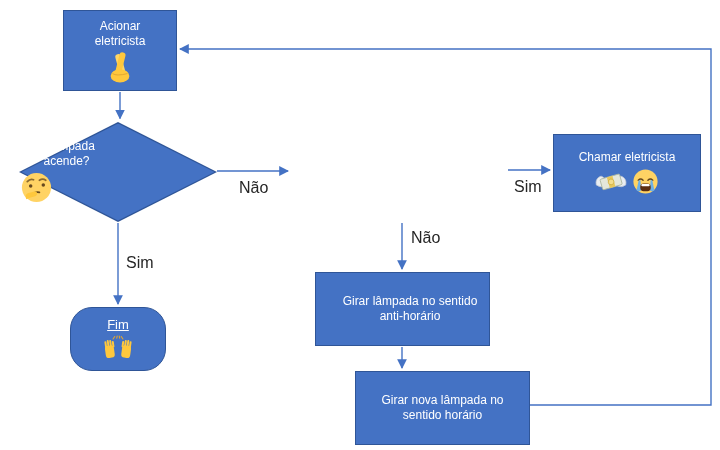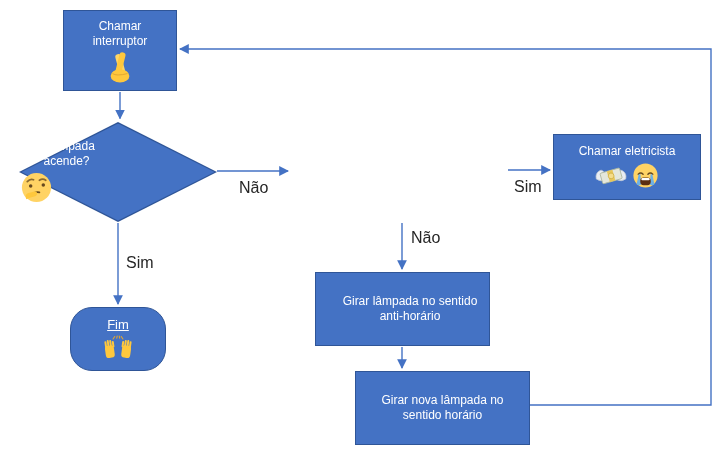--- a/index.html
+++ b/index.html
@@ -49,21 +49,21 @@
       <path d="M217 171 L288 171" marker-end="url(#arr)"></path>
       <path d="M118 223 L118 304" marker-end="url(#arr)"></path>
       <path d="M508 170 L550 170" marker-end="url(#arr)"></path>
       <path d="M402 223 L402 269" marker-end="url(#arr)"></path>
       <path d="M402 347 L402 368" marker-end="url(#arr)"></path>
       <path d="M490 405 L711 405 L711 49 L180 49" marker-end="url(#arr)"></path>
     </g>
   </svg>
 
   <div class="node rect" style="left:63px;top:10px;width:114px;height:81px;">
-    <span class="nlabel" style="max-width:82px">Chamar interruptor</span>
+    <span class="nlabel" style="max-width:82px">Acionar eletricista</span>
     <svg class="icon" width="30" height="32" viewBox="0 0 32 34">
       <rect x="13" y="3" width="6.5" height="24" rx="3.2" fill="#FFD767" transform="rotate(-15 16 14)"></rect>
       <rect x="13" y="1" width="6.5" height="26" rx="3.2" fill="#FFC83D" transform="rotate(14 16 14)"></rect>
       <ellipse cx="16" cy="26.5" rx="10" ry="7" fill="#FFC83D"></ellipse>
       <path d="M8 24 q4 3 16 0" stroke="#E0A431" stroke-width="1" fill="none"></path>
     </svg>
   </div>
 
   <div class="node diamond" style="left:19px;top:122px;width:198px;height:100px;">
     <div class="dshape">
@@ -105,21 +105,21 @@
           <rect x="25.6" y="7" width="2.4" height="8" rx="1.2"></rect>
           <rect x="28.6" y="5.5" width="2.4" height="9" rx="1.2"></rect>
           <rect x="31.6" y="5" width="2.4" height="9" rx="1.2"></rect>
           <rect x="34.6" y="6" width="2.4" height="9" rx="1.2"></rect>
         </g>
       </g>
     </svg>
   </div>
 
 
-  <div class="node rect" style="left:553px;top:134px;width:148px;height:66px;">
+  <div class="node rect" style="left:553px;top:134px;width:148px;height:78px;">
     <span class="nlabel">Chamar eletricista</span>
     <div class="iconrow">
       <svg width="34" height="27" viewBox="0 0 40 32">
         <path d="M7 10 Q1 13 2.5 20 Q8 24 13 21 L11.5 11.5 Q9 9 7 10 Z" fill="#E9EDF2" stroke="#C3CAD2" stroke-width="0.8"></path>
         <path d="M33 10 Q39 13 37.5 20 Q32 24 27 21 L28.5 11.5 Q31 9 33 10 Z" fill="#E9EDF2" stroke="#C3CAD2" stroke-width="0.8"></path>
         <g transform="rotate(-16 20 16)">
           <rect x="8" y="10" width="24" height="13" rx="1.5" fill="#E4E7DB" stroke="#AEB8A0" stroke-width="1"></rect>
           <rect x="16.6" y="10" width="6.8" height="13" fill="#E8C75A"></rect>
           <circle cx="20" cy="16.5" r="3.4" fill="#F5DD8A" stroke="#C9A93C" stroke-width="0.8"></circle>
         </g>

